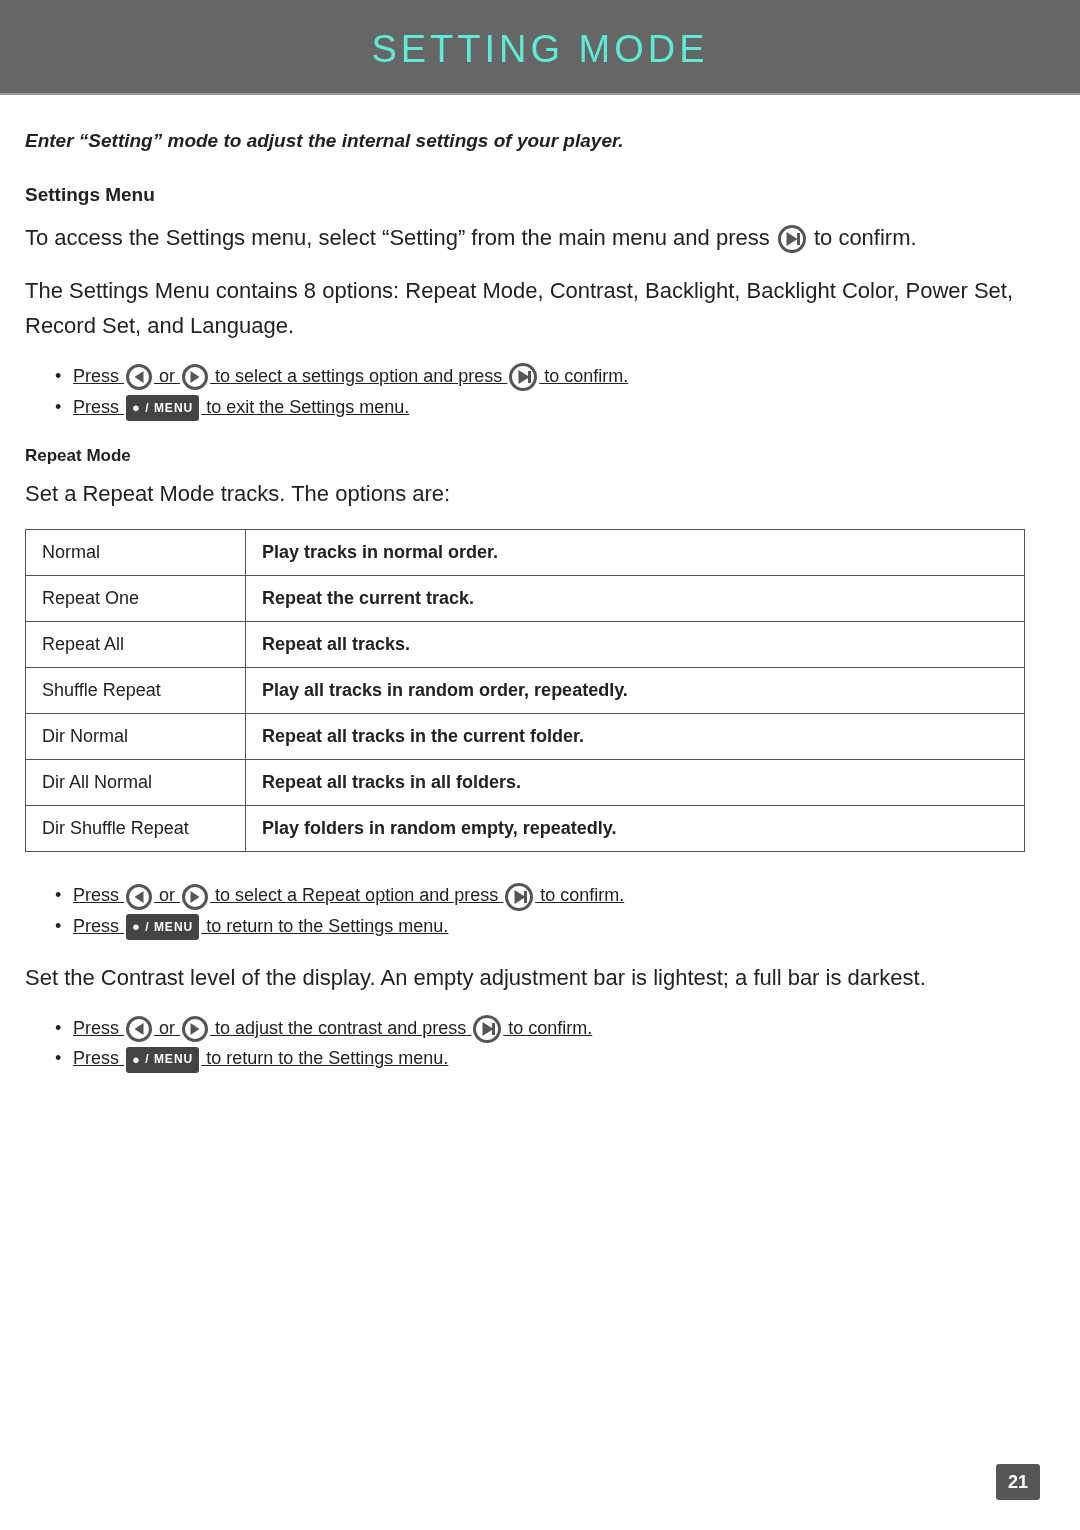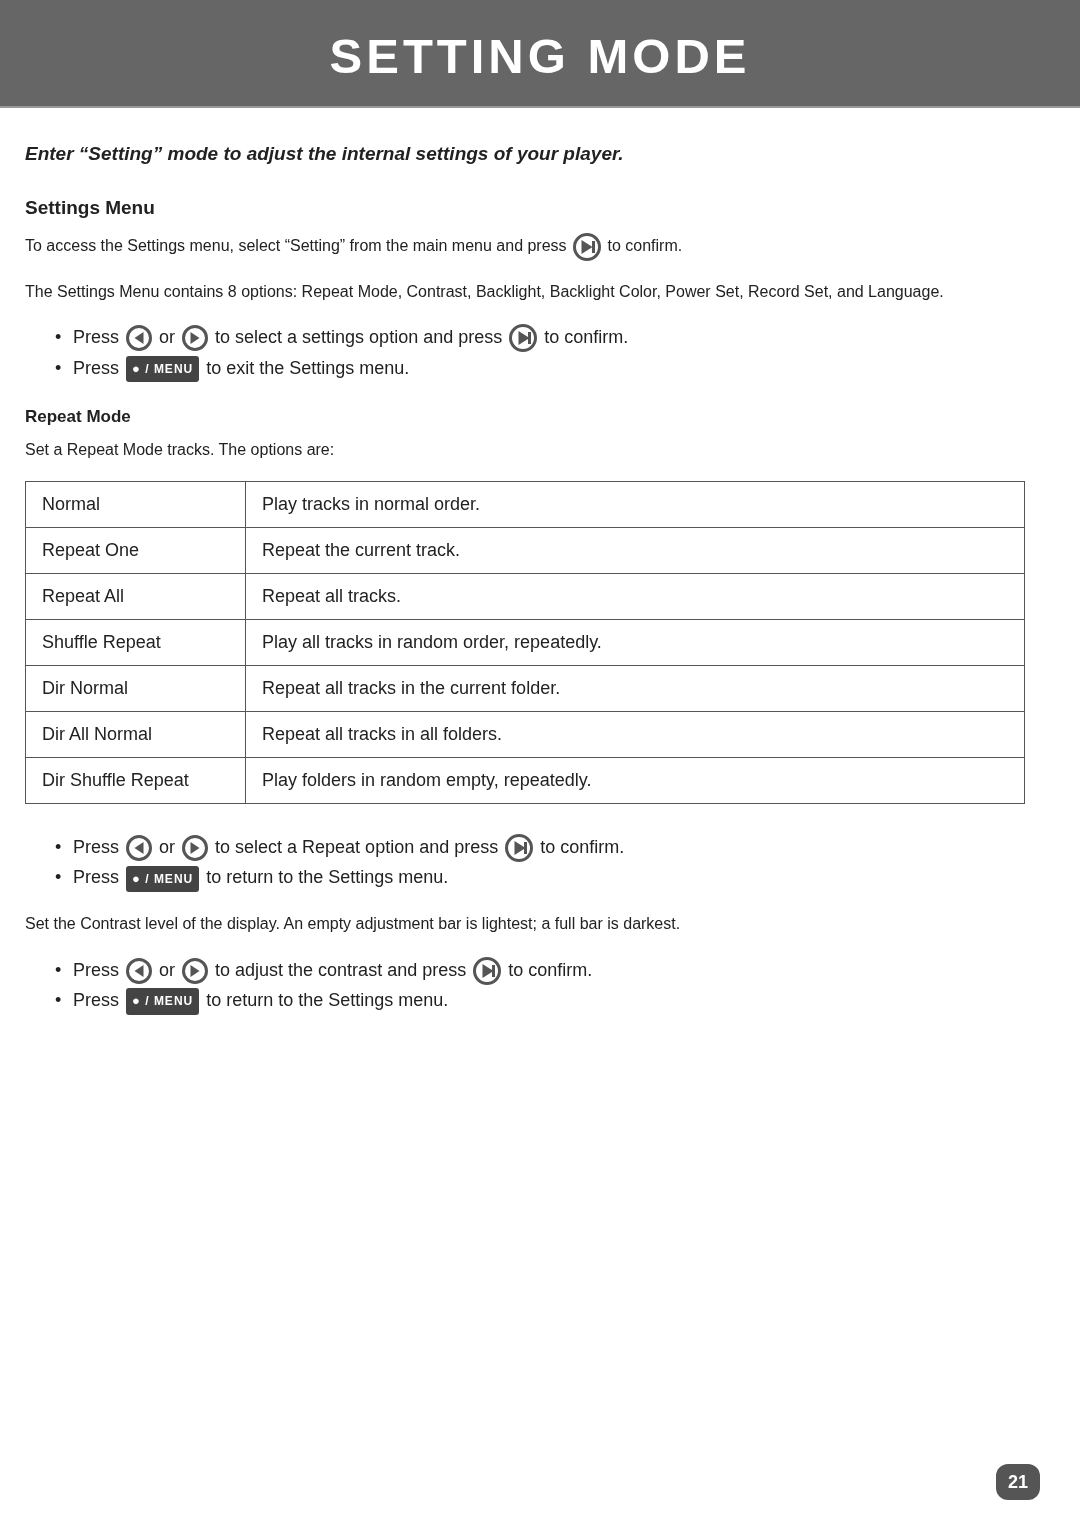--- a/index.html
+++ b/index.html
@@ -17,23 +17,23 @@
     
     .page-header {
       background: #666666;
       width: 100%;
       padding: 28px 40px 22px 40px;
       text-align: center;
       margin-bottom: 0;
     }
 
     .page-title {
-      font-size: 49px;
-      font-weight: bold;
-      color: #ffffff;
+      font-size: 38px;
+      font-weight: normal;
+      color: #5eead4;
       letter-spacing: 4px;
       text-transform: uppercase;
     }
 
     .header-rule {
       border: none;
       border-bottom: 2px solid #999999;
       margin: 0 0 32px 0;
     }
 
@@ -50,28 +50,29 @@
       line-height: 1.5;
     }
 
     .section-heading {
       font-size: 19px;
       font-weight: bold;
       margin-bottom: 14px;
     }
 
     .body-text {
-      font-size: 16px;
+      font-size: 22px;
       line-height: 1.6;
       margin-bottom: 18px;
     }
 
     .bullet-list {
       list-style: none;
       margin: 0 0 18px 30px;
+      text-decoration: underline;
     }
 
     .bullet-list li {
       font-size: 18px;
       line-height: 1.7;
       padding-left: 18px;
       position: relative;
     }
 
     .bullet-list li::before {
@@ -179,20 +180,21 @@
       border-collapse: collapse;
       margin: 16px 10px 28px 0;
       font-size: 18px;
     }
 
     .repeat-table td {
       border: 1.5px solid #555;
       padding: 9px 16px;
       vertical-align: top;
       line-height: 1.5;
+      font-weight: bold;
     }
 
     .repeat-table td:first-child {
       width: 220px;
       font-weight: normal;
     }
 
     .subsection-heading {
       font-size: 17px;
       font-weight: bold;
@@ -206,21 +208,21 @@
       right: 40px;
       background: #555;
       color: #fff;
       font-size: 18px;
       font-weight: bold;
       width: 44px;
       height: 36px;
       display: flex;
       align-items: center;
       justify-content: center;
-      border-radius: 12px;
+      border-radius: 3px;
     }
   </style>
 </head>
 <body>
 
 <div class="page-header">
   <div class="page-title">SETTING MODE</div>
 </div>
 <hr class="header-rule">
 

